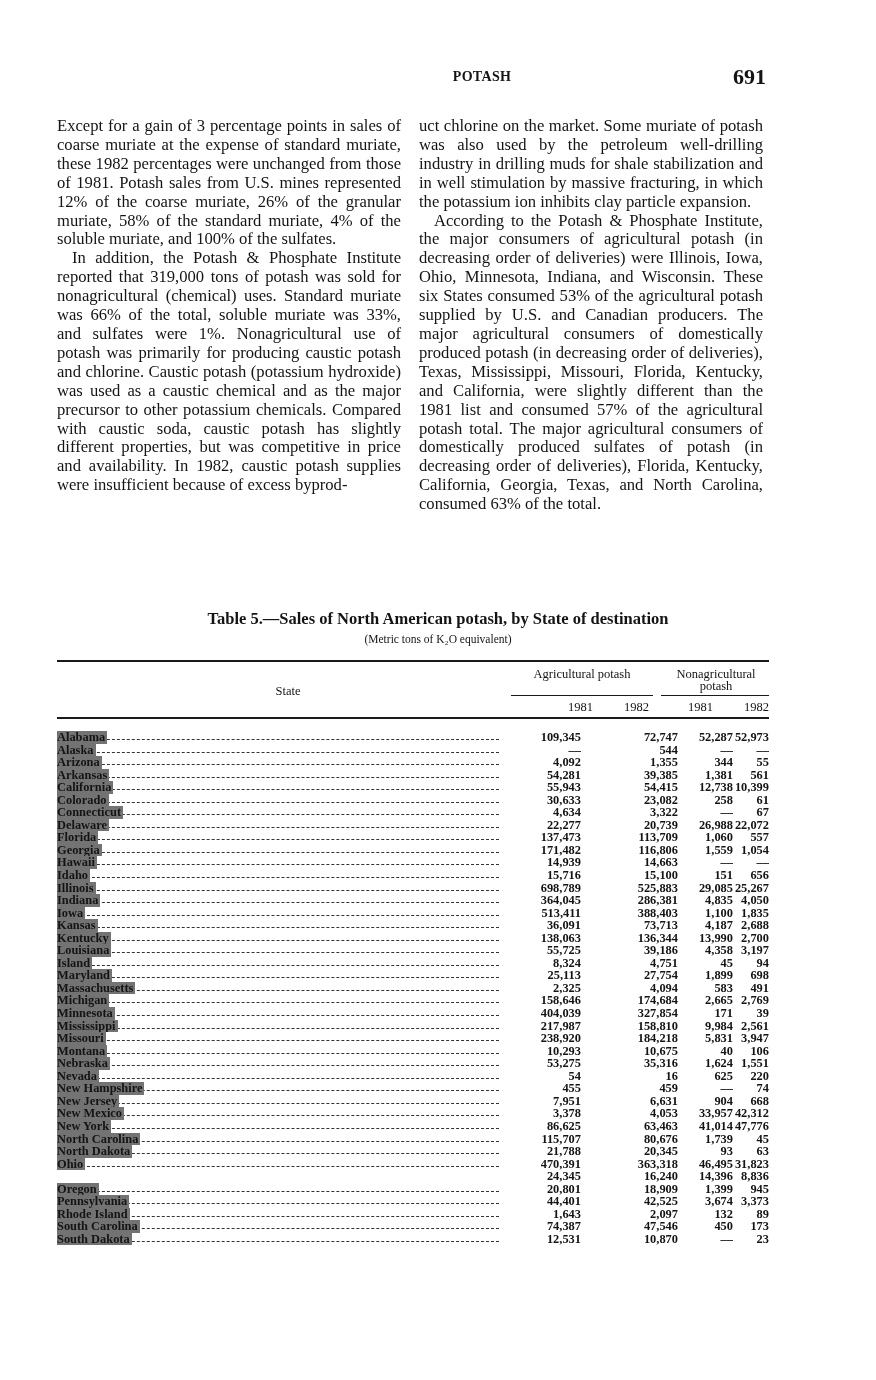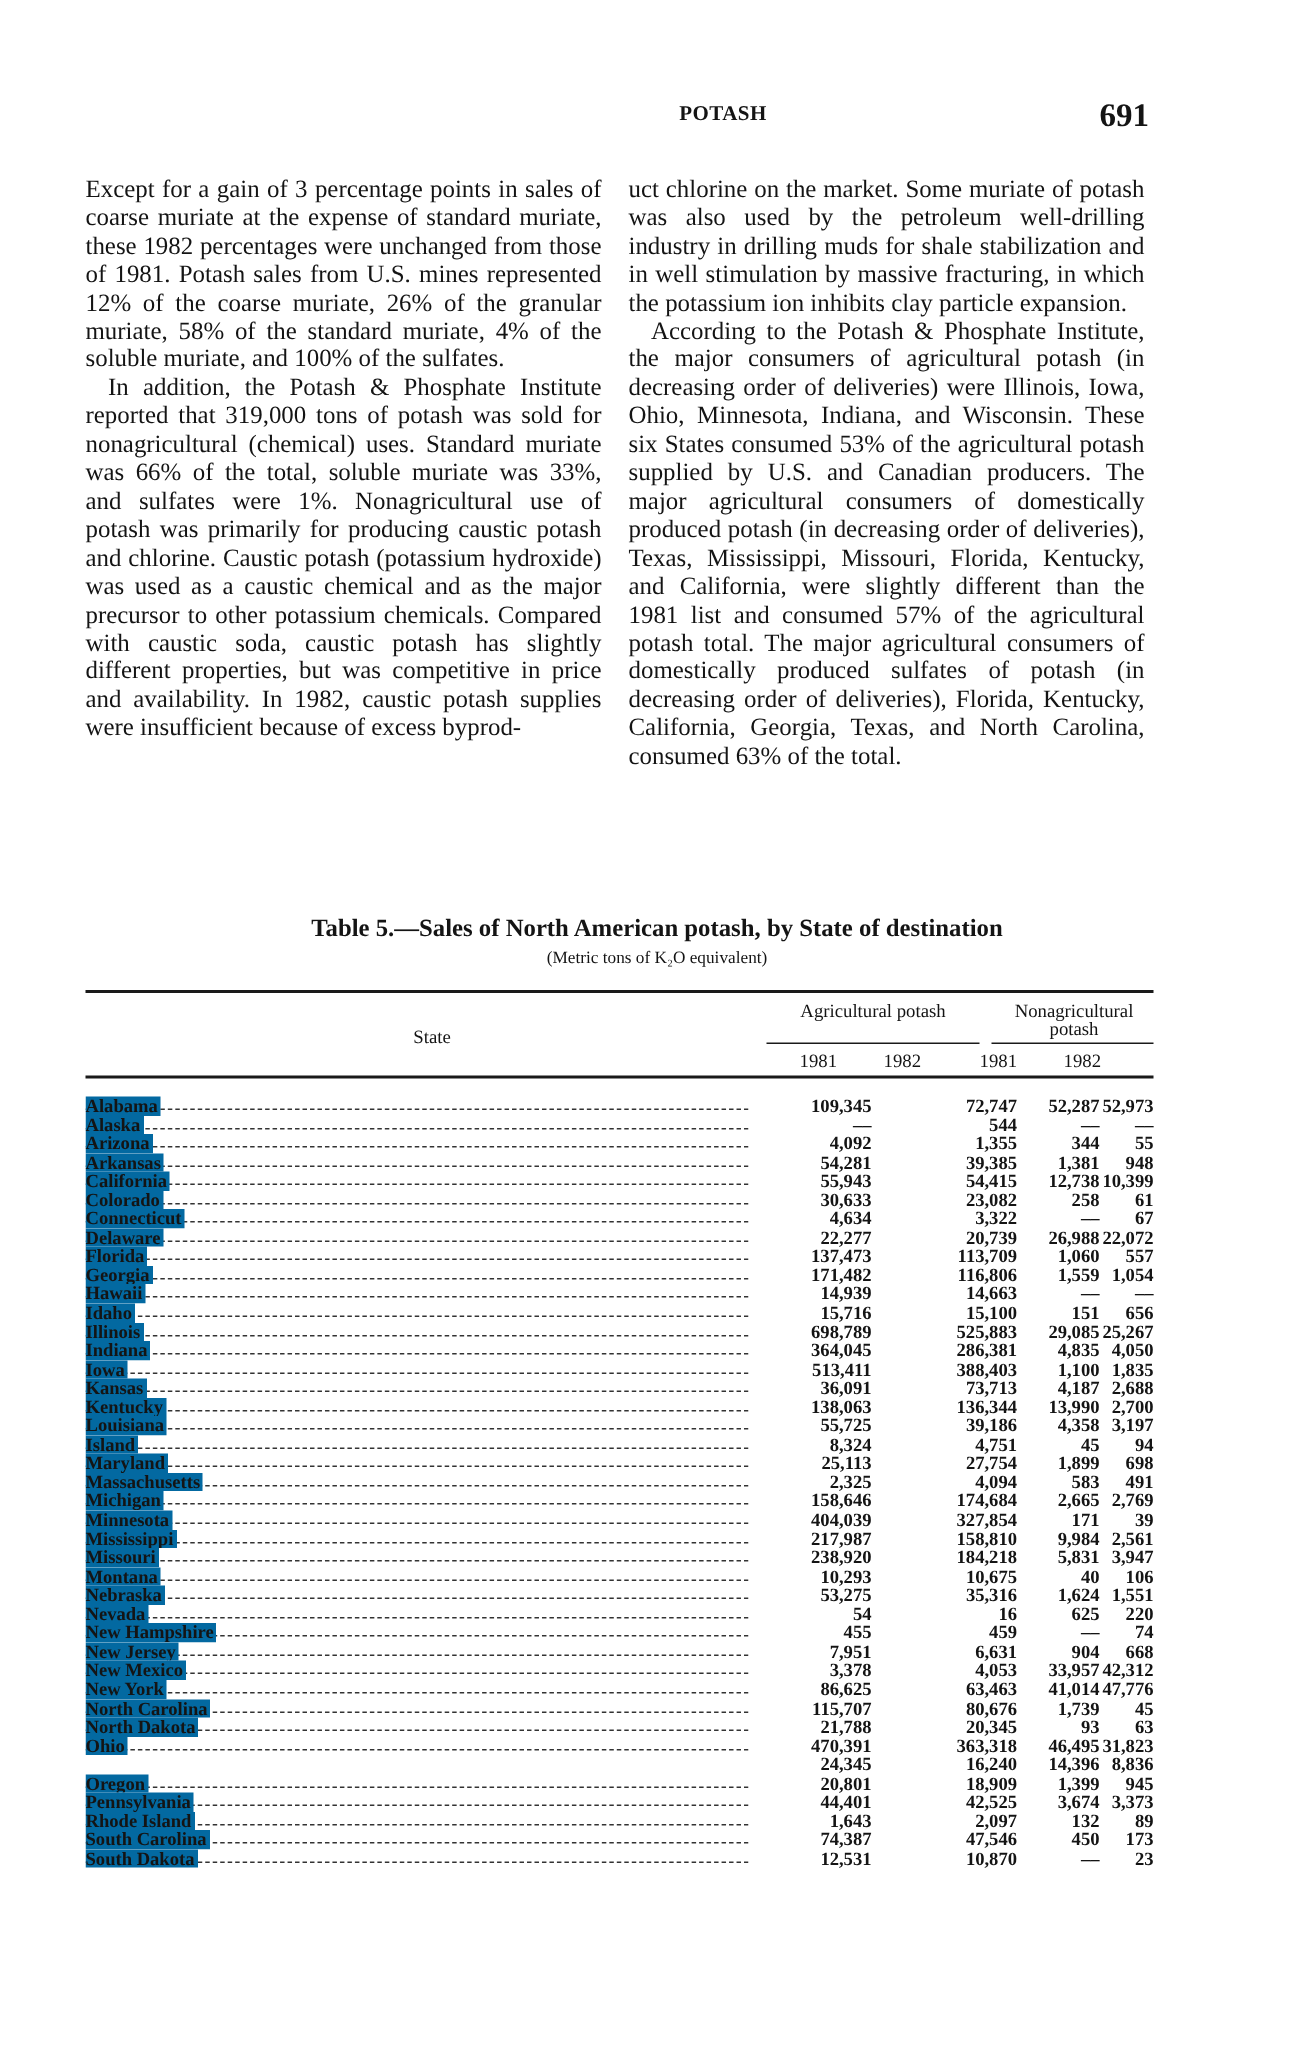--- a/index.html
+++ b/index.html
@@ -44,32 +44,32 @@
       position: relative; height: 55px;
       font-family: "Liberation Serif", serif; font-size: 12.5px;
     }
     .h-state { position: absolute; left: 0; width: 462px; top: 22px; text-align: center; }
     .h-group { position: absolute; top: 6px; text-align: center; line-height: 12px; }
     .h-group.ag { left: 454px; width: 142px; }
     .h-group.nonag { left: 606px; width: 106px; }
     .h-group-rule { position: absolute; top: 33px; border-top: 1.5px solid #1a1a1a; }
     .h-group-rule.ag { left: 454px; width: 142px; }
     .h-group-rule.nonag { left: 604px; width: 108px; }
-    .h-year { position: absolute; top: 38px; text-align: left; width: 60px; }
+    .h-year { position: absolute; top: 38px; text-align: right; width: 60px; }
     .rule-mid { height: 0; border-top: 2px solid #1a1a1a; }
     .rows { margin-top: 12px; }
     .row {
       position: relative; height: 12.55px;
       font-family: "Liberation Serif", serif; font-size: 12.4px; line-height: 12.55px;
     }
     .row .state {
       position: absolute; left: 0; width: 442px; overflow: hidden; white-space: nowrap;
       font-weight: bold;
     }
-    .row .state span.name { background: #0369a1; padding-right: 2px; position: relative; z-index: 1; }
+    .row .state span.name { background: #737373; padding-right: 2px; position: relative; z-index: 1; }
     .row .state .leader {
       position: absolute; left: 0; right: 0; top: 8px; border-top: 1.3px dashed #333;
     }
     .row .num {
       position: absolute; text-align: right; width: 70px; font-weight: bold;
     }
     .c1 { left: 454px; }
     .c2 { left: 510px; margin-left: 41px; }
     .c3 { left: 606px; }
     .c4 { left: 642px; }
@@ -129,21 +129,21 @@
         <div class="num c1">4,092</div>
         <div class="num c2">1,355</div>
         <div class="num c3">344</div>
         <div class="num c4">55</div>
       </div>
       <div class="row">
         <div class="state"><span class="leader"></span><span class="name">Arkansas</span></div>
         <div class="num c1">54,281</div>
         <div class="num c2">39,385</div>
         <div class="num c3">1,381</div>
-        <div class="num c4">948</div>
+        <div class="num c4">561</div>
       </div>
       <div class="row">
         <div class="state"><span class="leader"></span><span class="name">California</span></div>
         <div class="num c1">55,943</div>
         <div class="num c2">54,415</div>
         <div class="num c3">12,738</div>
         <div class="num c4">10,399</div>
       </div>
       <div class="row">
         <div class="state"><span class="leader"></span><span class="name">Colorado</span></div>

